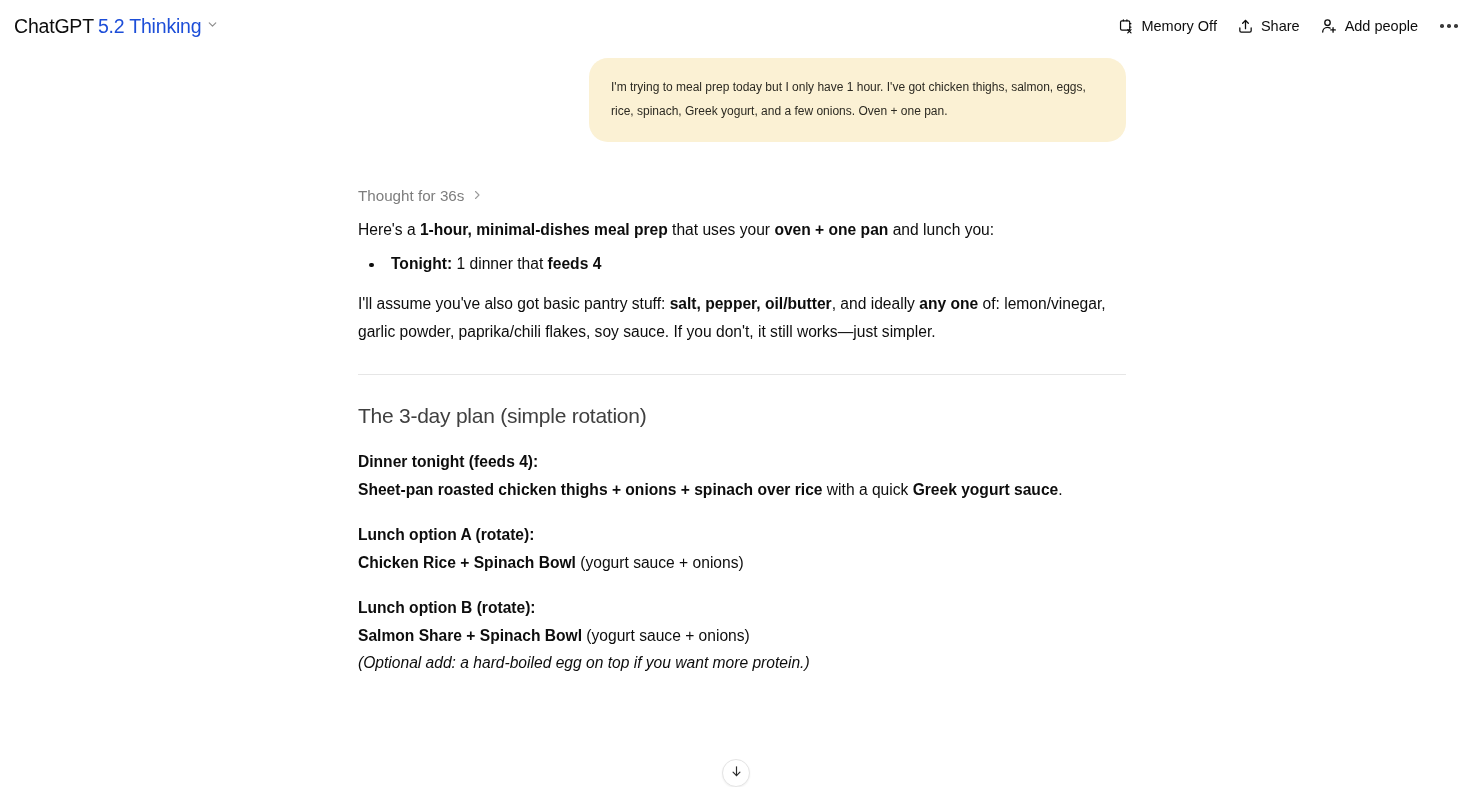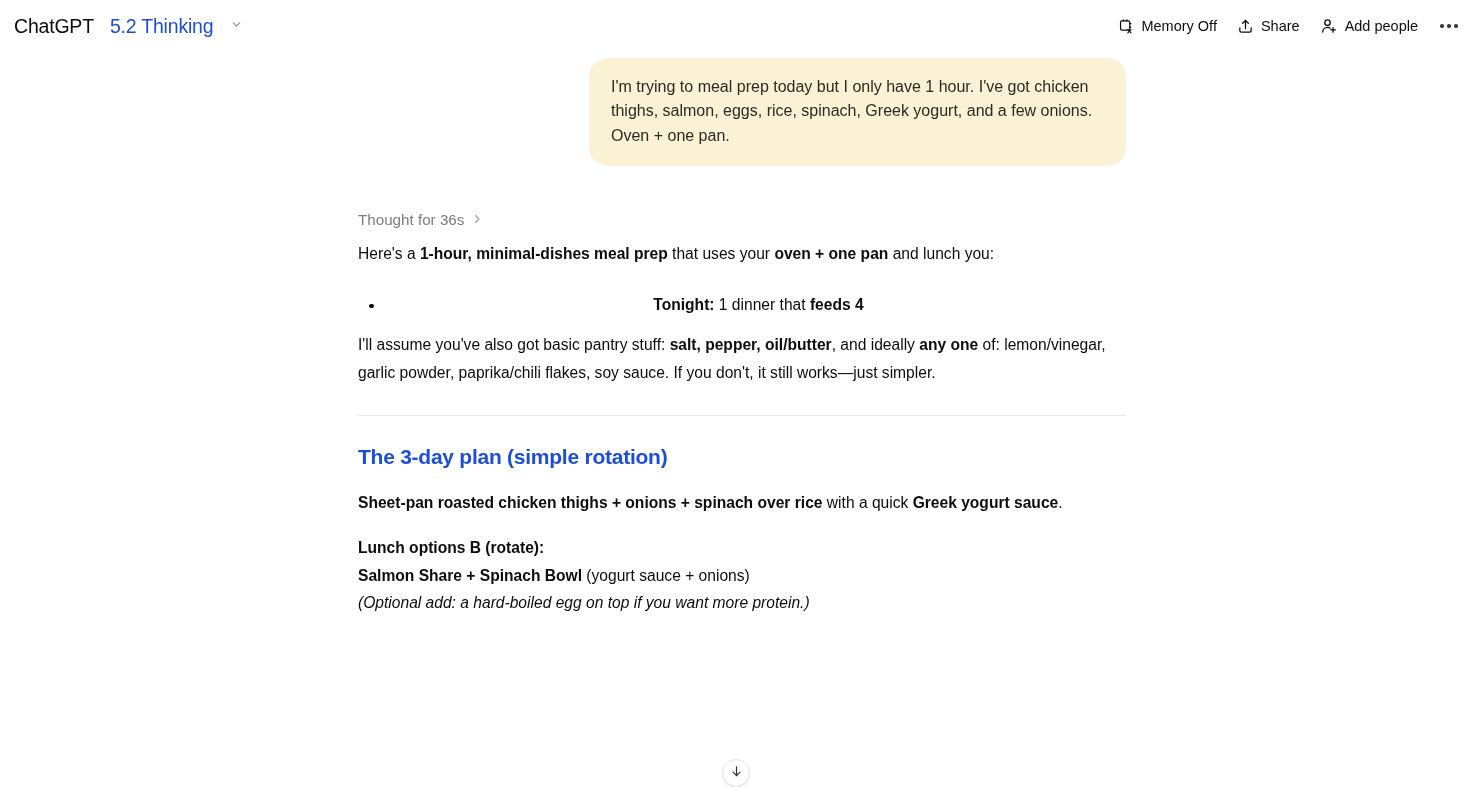--- a/index.html
+++ b/index.html
@@ -19,21 +19,21 @@
     width: 1484px; height: 52px;
     background: #ffffff;
     display: flex;
     align-items: center;
     justify-content: space-between;
     padding: 0 18px 0 14px;
   }
   .brand {
     display: flex;
     align-items: baseline;
-    gap: 16px;
+    gap: 4px;
     cursor: pointer;
   }
   .brand-name {
     font-size: 19.5px;
     color: #0d0d0d;
     letter-spacing: -0.2px;
   }
   .brand-model {
     font-size: 19.5px;
     color: #1d4ed8;
@@ -93,21 +93,21 @@
   }
 
   
   .user-row { display: flex; justify-content: flex-end; }
   .user-bubble {
     max-width: 537px;
     background: #fbf1d4;
     border-radius: 19px;
     padding: 17px 22px 18px 22px;
     color: #2c2a22;
-    font-size: 16px;
+    font-size: 12px;
     line-height: 24.3px;
   }
   .user-bubble p { margin: 0; }
 
   
   .thought {
     display: flex;
     align-items: center;
     gap: 7px;
     margin-top: 45px;
@@ -120,21 +120,21 @@
   
   .assistant {
     color: #0d0d0d;
     font-size: 15.6px;
     line-height: 27.5px;
   }
   .assistant p { margin: 12px 0 0 0; }
   .assistant b { font-weight: 700; }
   .assistant i { font-style: italic; }
 
-  ul.blist { list-style: none; margin: 24px 0 0 0; padding: 0; text-align: center; }
+  ul.blist { list-style: none; margin: 7px 0 0 0; padding: 0; }
   ul.blist li {
     position: relative;
     padding-left: 33px;
     margin-bottom: 2px;
     line-height: 28px;
   }
   ul.blist li::before {
     content: "";
     position: absolute;
     left: 11px; top: 12.5px;
@@ -146,22 +146,22 @@
   .divider {
     height: 1px;
     background: #e6e6e6;
     border: 0;
     margin: 29px 0 0 0;
     width: 768px;
   }
 
   h2.sec {
     font-size: 21px;
-    font-weight: 700;
-    color: #1d4ed8;
+    font-weight: 400;
+    color: #404040;
     margin: 26px 0 0 0;
     letter-spacing: -0.25px;
     line-height: 30px;
   }
 
   .blk { margin-top: 17px; }
   .blk .lead { font-weight: 700; line-height: 28px; }
   .blk .body { line-height: 28px; }
   .blk .note { line-height: 26px; }
 
@@ -274,26 +274,31 @@
         <li><b>Tonight:</b><span> 1 dinner that </span><b>feeds 4</b></li>
       </ul>
 
       <p><span>I'll assume you've also got basic pantry stuff: </span><b>salt, pepper, oil/butter</b><span>, and ideally </span><b>any one</b><span> of: lemon/vinegar, garlic powder, paprika/chili flakes, soy sauce. If you don't, it still works—just simpler.</span></p>
 
       <hr class="divider">
 
       <h2 class="sec">The 3-day plan (simple rotation)</h2>
 
       <div class="blk">
+        <div class="lead">Dinner tonight (feeds 4):</div>
         <div class="body"><b>Sheet-pan roasted chicken thighs + onions + spinach over rice</b><span> with a quick </span><b>Greek yogurt sauce</b><span>.</span></div>
       </div>
 
-
       <div class="blk">
-        <div class="lead">Lunch options B (rotate):</div>
+        <div class="lead">Lunch option A (rotate):</div>
+        <div class="body"><b>Chicken Rice + Spinach Bowl</b><span> (yogurt sauce + onions)</span></div>
+      </div>
+
+      <div class="blk">
+        <div class="lead">Lunch option B (rotate):</div>
         <div class="body"><b>Salmon Share + Spinach Bowl</b><span> (yogurt sauce + onions)</span></div>
         <div class="note"><i>(Optional add: a hard-boiled egg on top if you want more protein.)</i></div>
       </div>
 
     </div>
 
   </div>
 
   <div class="scroll-btn">
     <span>

